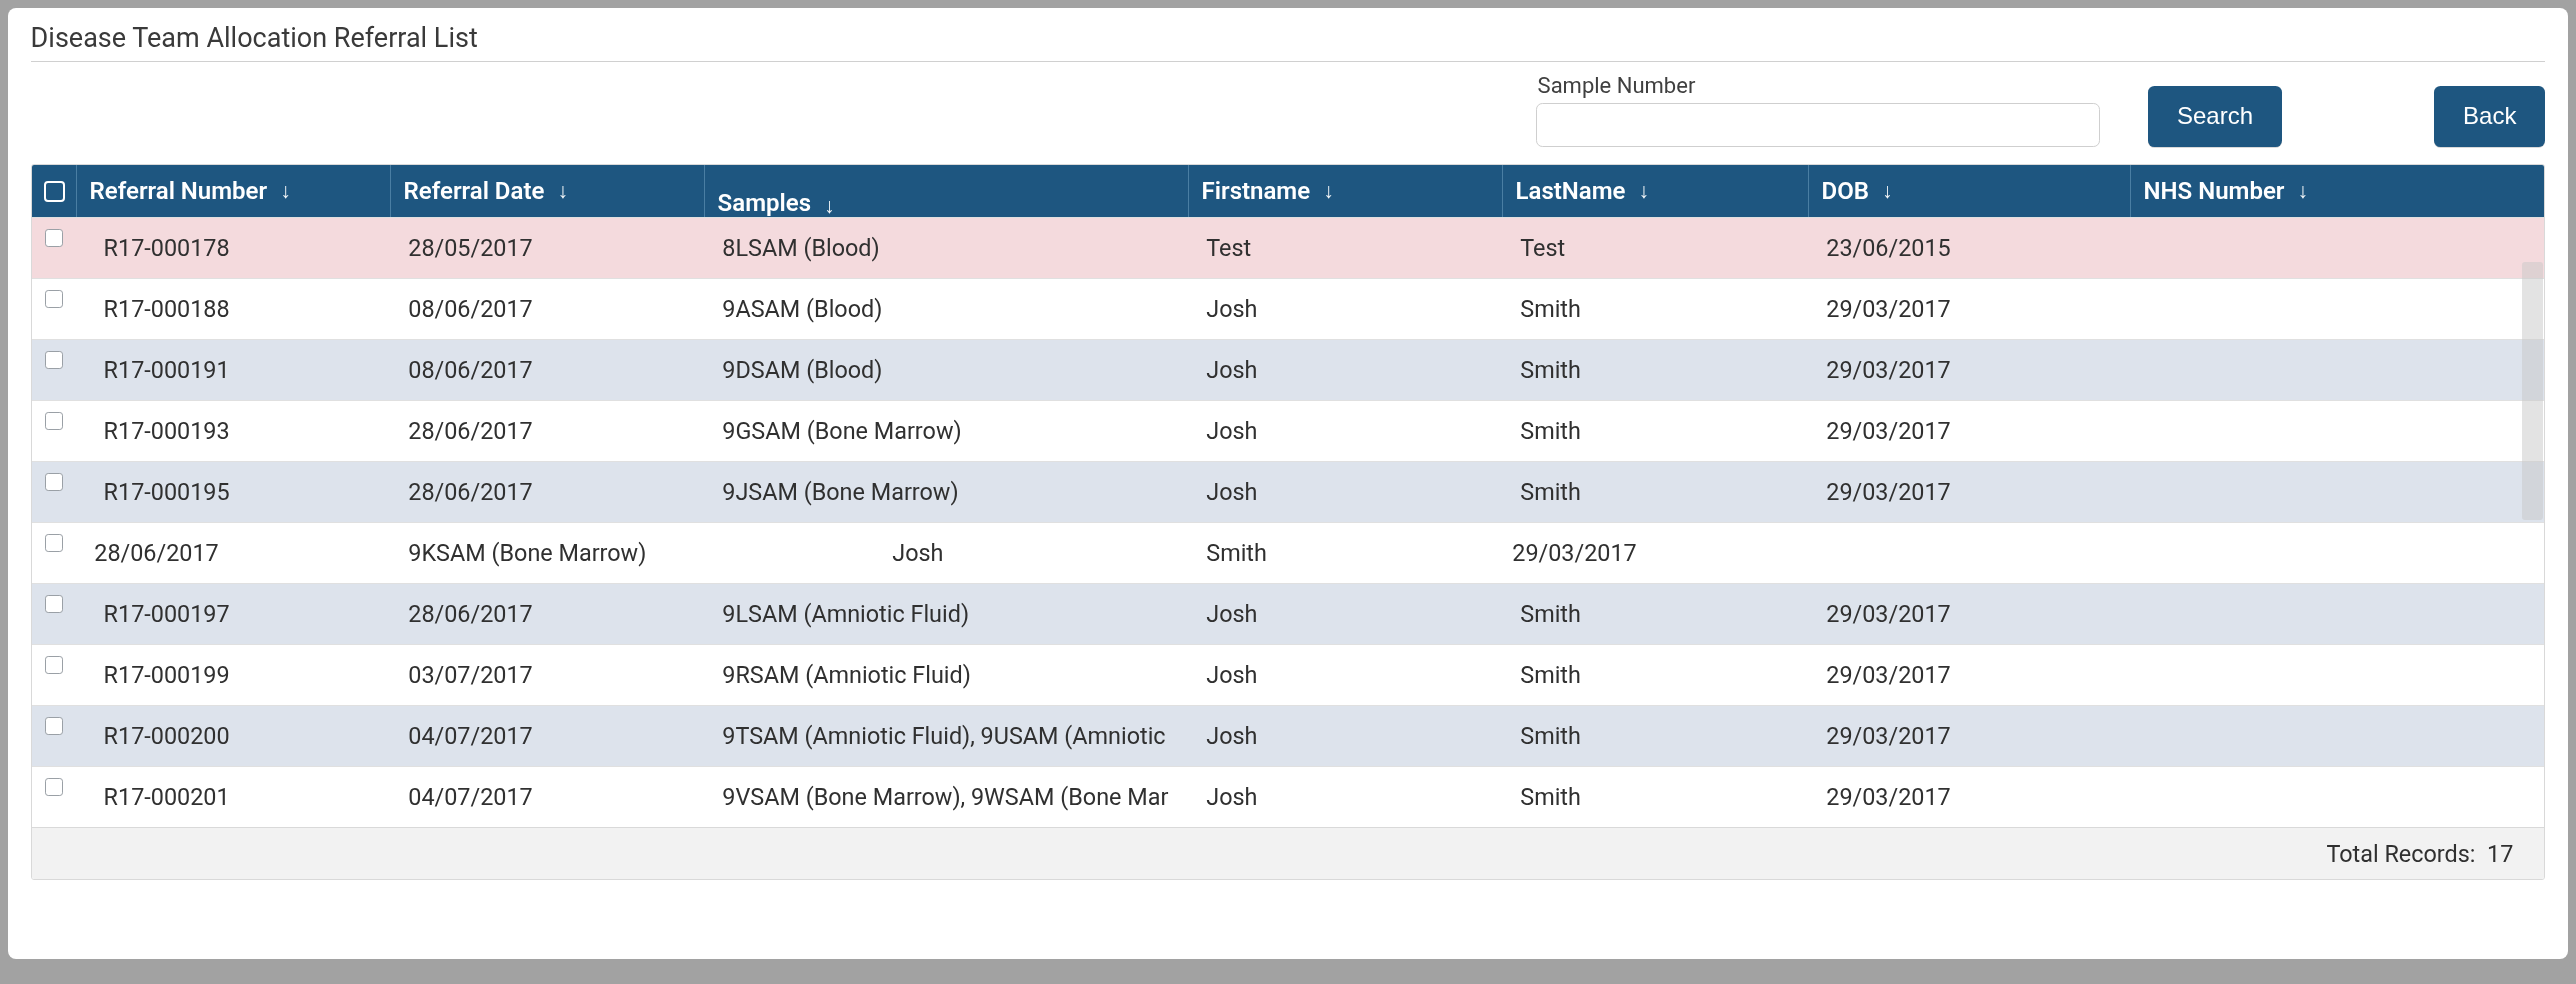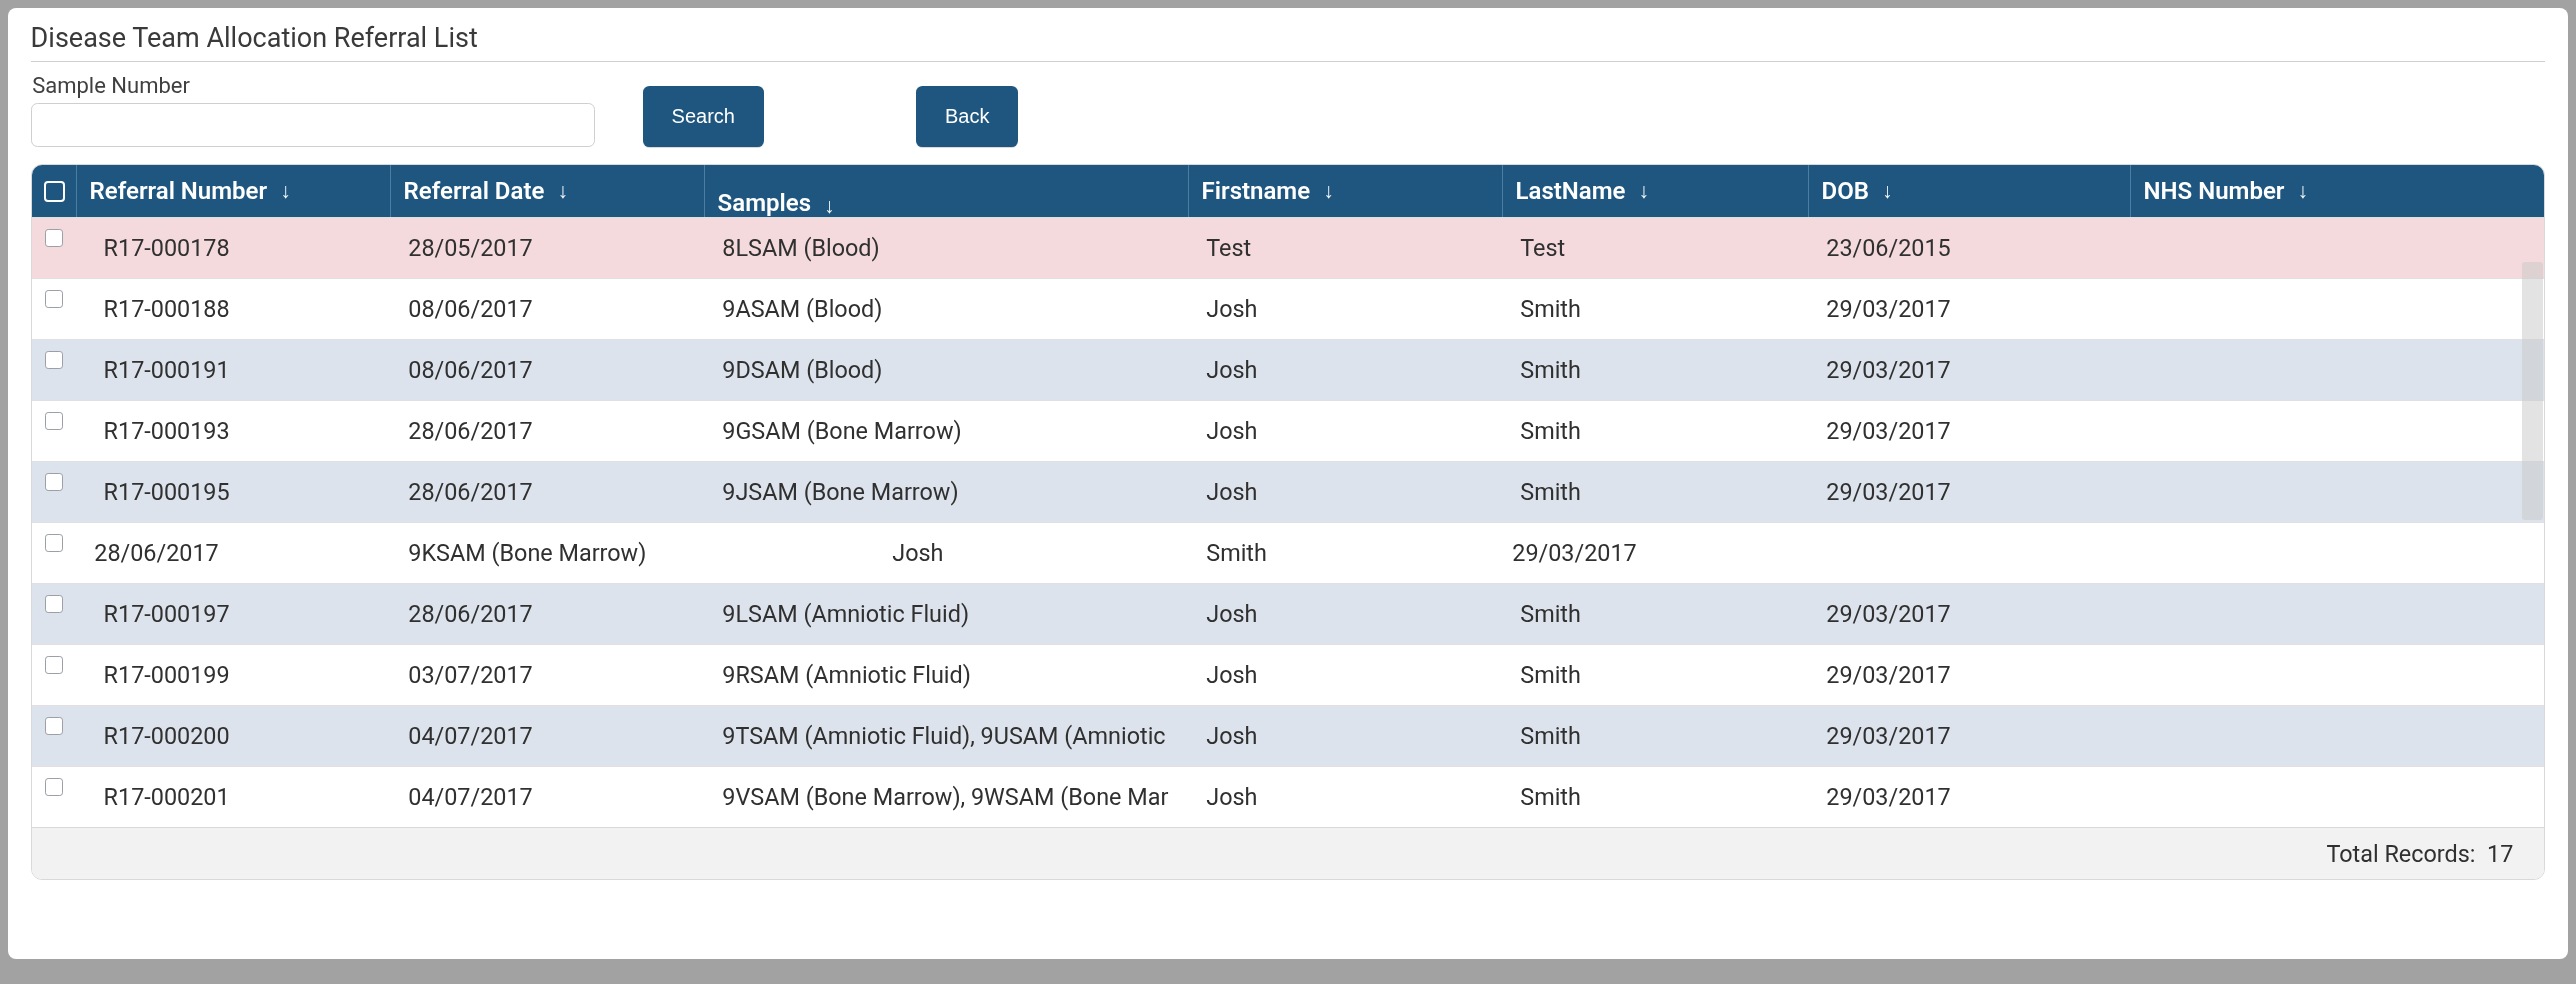--- a/index.html
+++ b/index.html
@@ -22,48 +22,49 @@
     font-weight:400;
     color:#3a3a3a;
     padding:4.8px 0 6.4px 0;
   }
   .hr { height:0.8px; background:#d0d0d0; margin:0 0 11.3px 0; }
   .controls-row {
     display:flex;
     align-items:flex-end;
     gap:48px;
     margin-bottom:17.7px;
+    justify-content:flex-end;
   }
   .field-block { display:flex; flex-direction:column; }
   .field-label { font-size:22px; color:#404040; margin:0 0 4.8px 1.6px; }
   .text-input {
     width:564px;
     height:44px;
     border:0.8px solid #cfcfcf;
     border-radius:6.4px;
     font-size:22.6px;
     padding:0 11.3px;
     color:#303030;
     background:#fff;
   }
   .btn {
     height:61px;
     border:none;
     border-radius:6.4px;
     background:#1e5680;
     color:#fff;
-    font-size:20px;
+    font-size:24px;
     padding:0 29px;
     cursor:pointer;
     box-shadow: 0 0.8px 0 rgba(0,0,0,0.2);
   }
   .btn-gap { width:56px; }
   .grid {
     border:0.8px solid #d9d9d9;
-    border-radius:11px;
+    border-radius:3px;
     overflow:hidden;
   }
   .grid-head {
     display:flex;
     background:#1e5680;
     color:#fff;
     height:52px;
     align-items:stretch;
   }
   .hcell {

